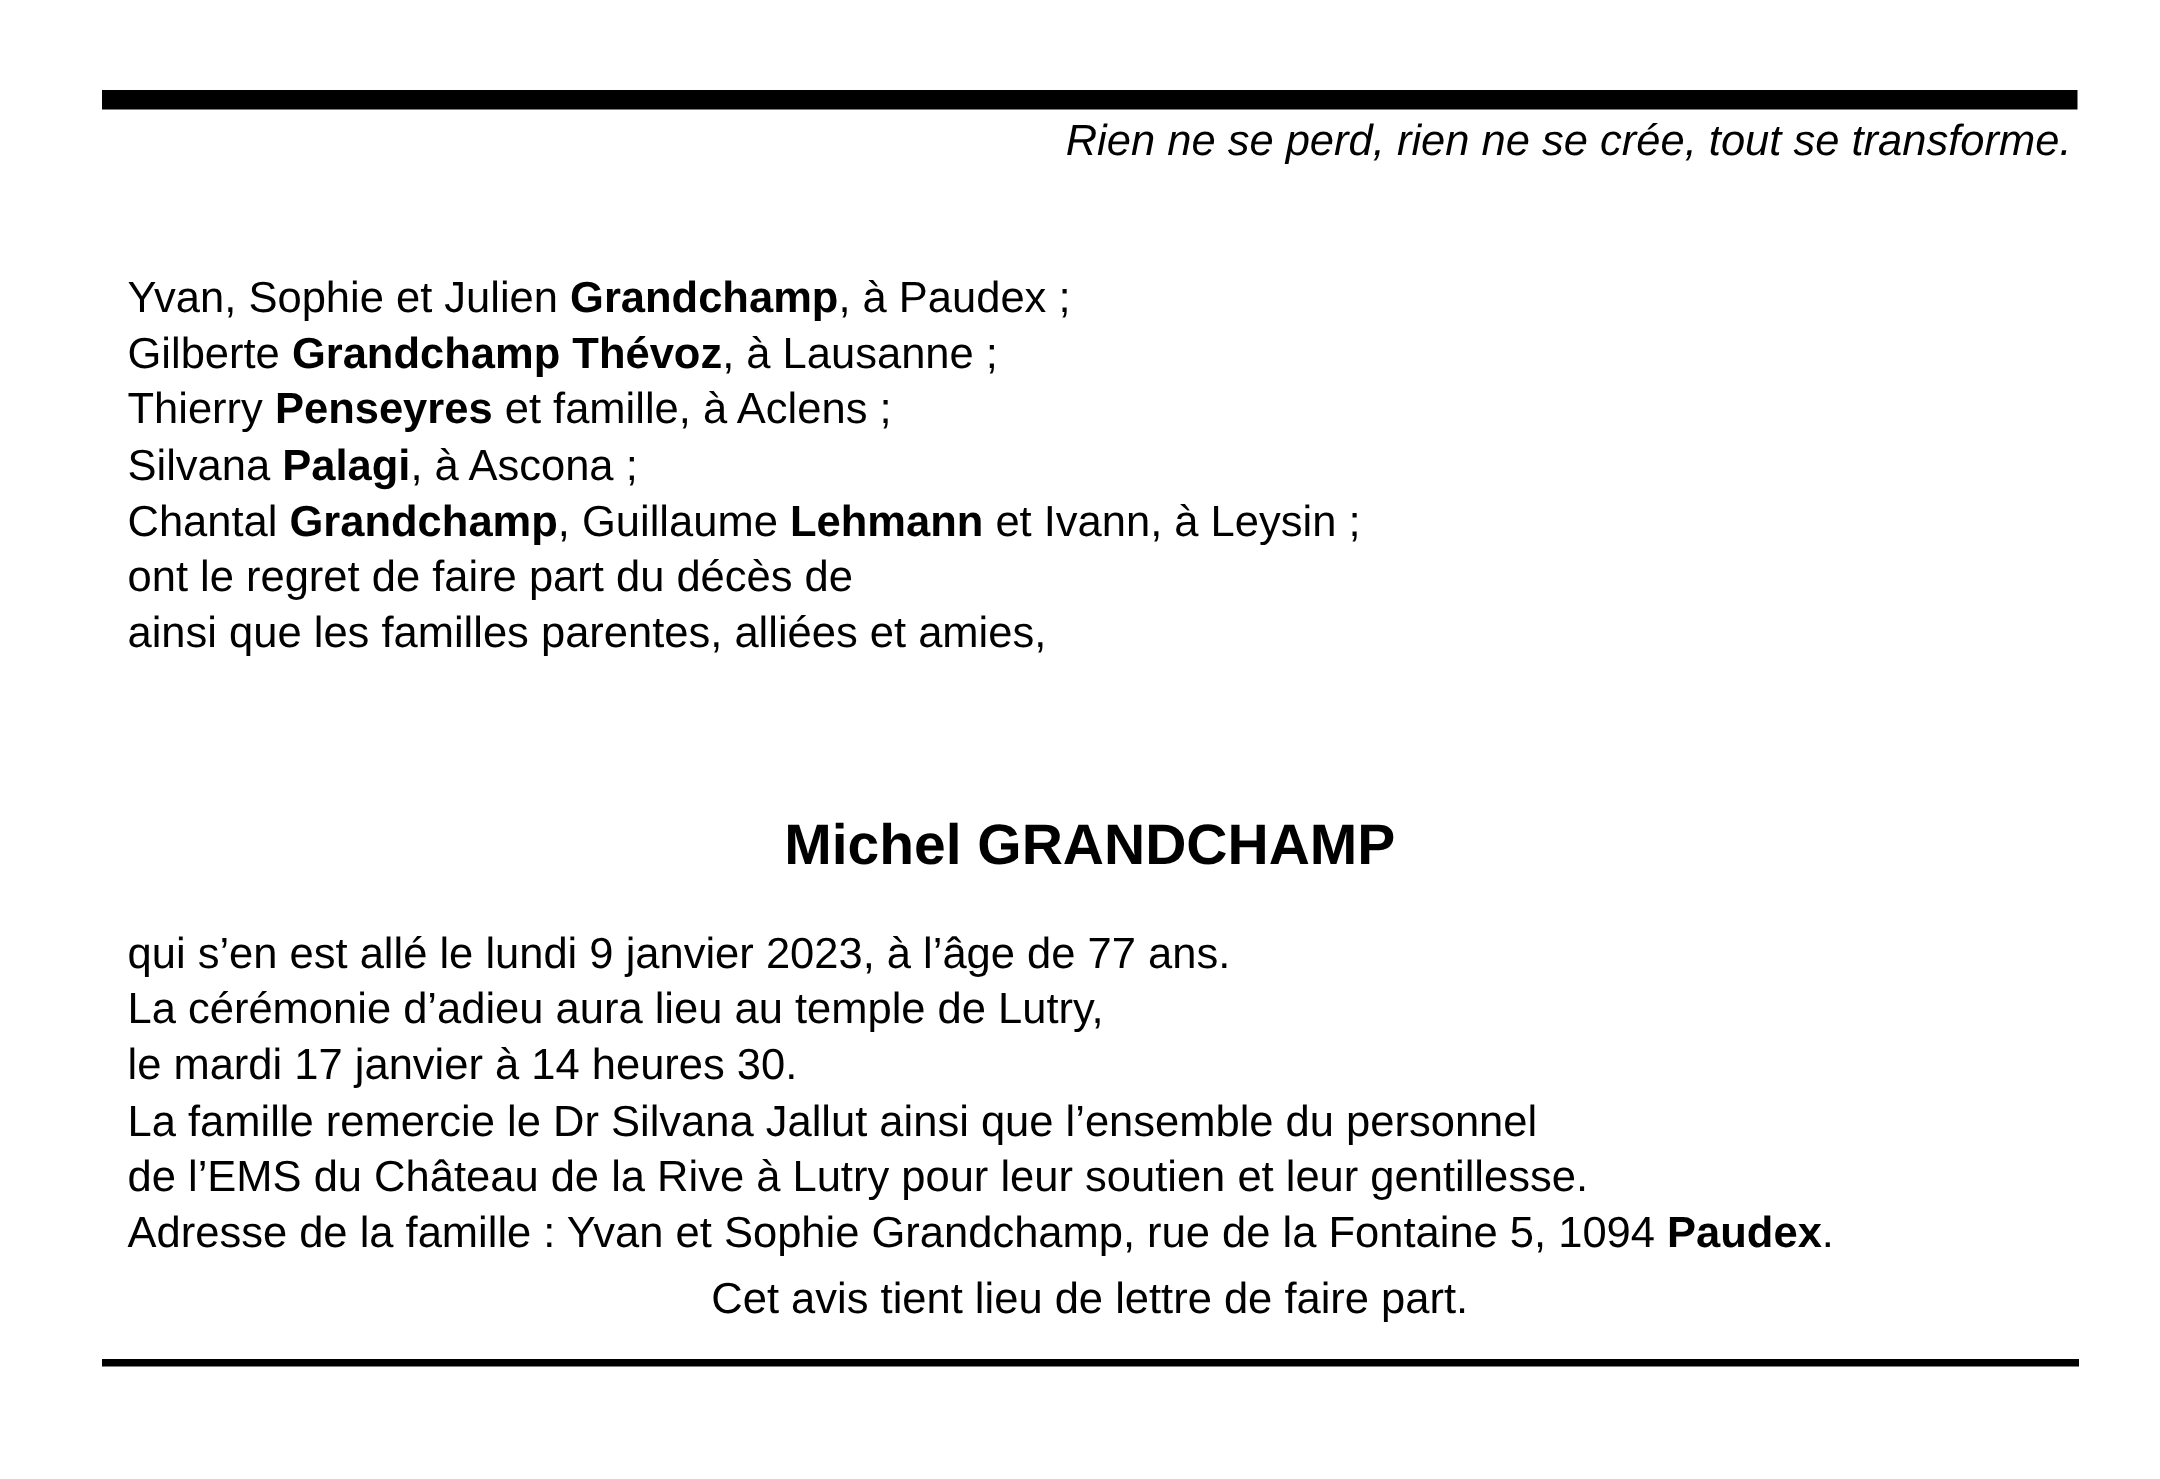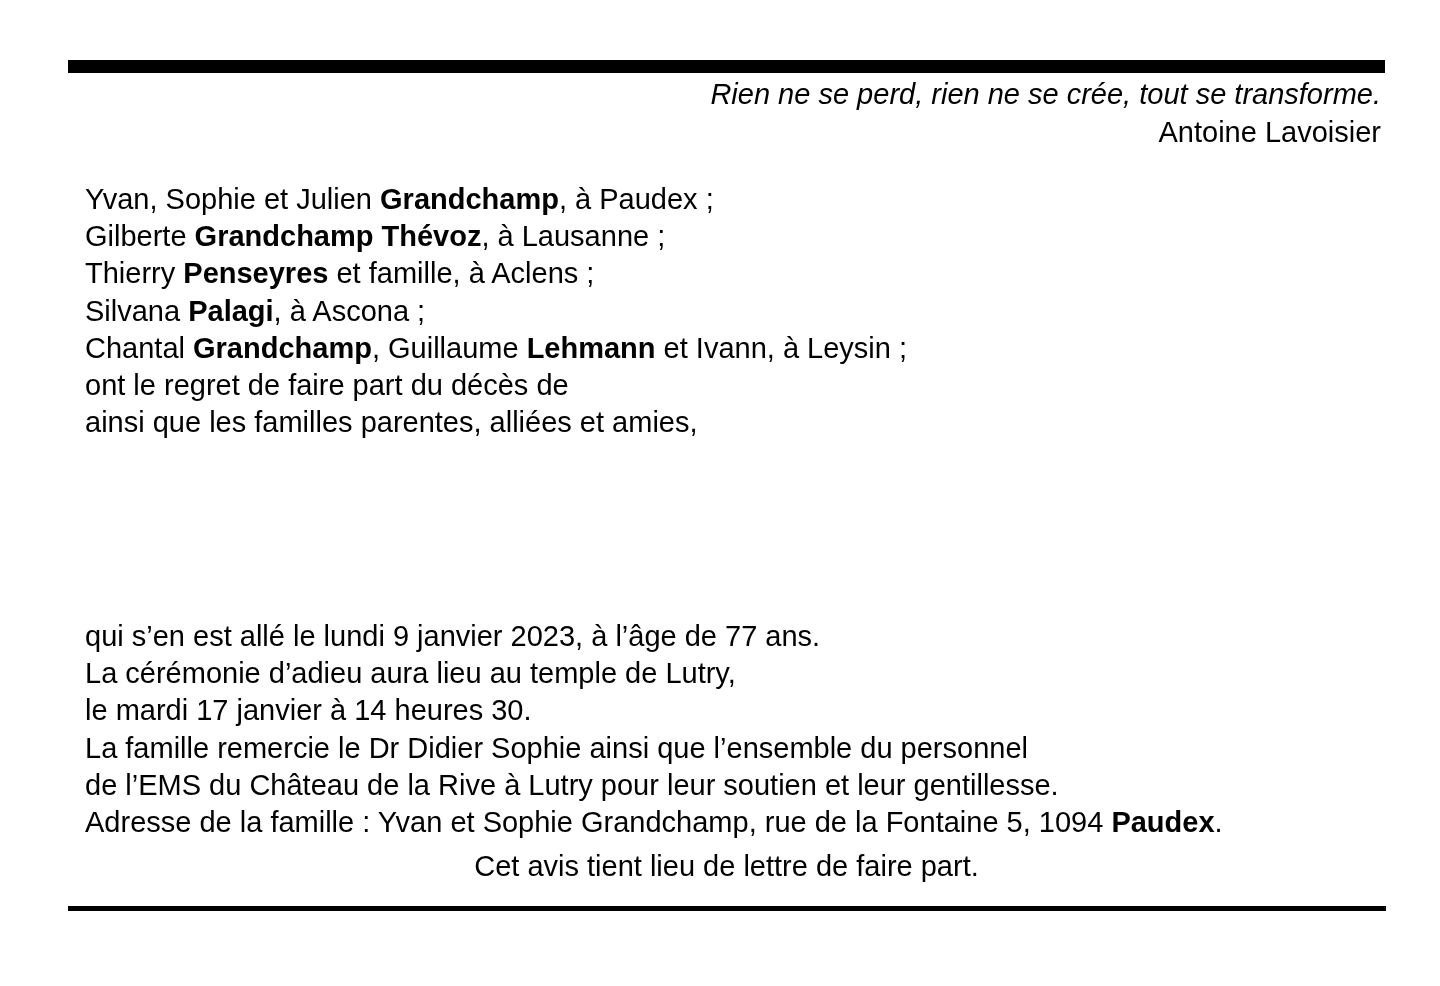--- a/index.html
+++ b/index.html
@@ -82,39 +82,39 @@
 </style>
 </head>
 <body>
 
 <div class="sheet">
 
   <div class="rule top-rule"></div>
 
   <div class="quote-block">
     <div class="quote-text">Rien ne se perd, rien ne se crée, tout se transforme.</div>
-    <div class="quote-attribution">Antoine Lavoisier</div>
   </div>
 
   <div class="body-block family-block">
       <div><span>Yvan, Sophie et Julien </span><span class="bold">Grandchamp</span><span>, à Paudex ;</span></div>
       <div><span>Gilberte </span><span class="bold">Grandchamp Thévoz</span><span>, à Lausanne ;</span></div>
       <div><span>Thierry </span><span class="bold">Penseyres</span><span> et famille, à Aclens ;</span></div>
       <div><span>Silvana </span><span class="bold">Palagi</span><span>, à Ascona ;</span></div>
       <div><span>Chantal </span><span class="bold">Grandchamp</span><span>, Guillaume </span><span class="bold">Lehmann</span><span> et Ivann, à Leysin ;</span></div>
       <div><span>ont le regret de faire part du décès de</span></div>
       <div><span>ainsi que les familles parentes, alliées et amies,</span></div>
     </div>
 
+  <div class="name-heading">Michel GRANDCHAMP</div>
 
   <div class="body-block details-block">
       <div><span>qui s’en est allé le lundi 9 janvier 2023, à l’âge de 77 ans.</span></div>
       <div><span>La cérémonie d’adieu aura lieu au temple de Lutry,</span></div>
       <div><span>le mardi 17 janvier à 14 heures 30.</span></div>
-      <div><span>La famille remercie le Dr Didier Sophie ainsi que l’ensemble du personnel</span></div>
+      <div><span>La famille remercie le Dr Silvana Jallut ainsi que l’ensemble du personnel</span></div>
       <div><span>de l’EMS du Château de la Rive à Lutry pour leur soutien et leur gentillesse.</span></div>
       <div><span>Adresse de la famille : Yvan et Sophie Grandchamp, rue de la Fontaine 5, 1094 </span><span class="bold">Paudex</span><span>.</span></div>
     </div>
 
   <div class="footer-notice">Cet avis tient lieu de lettre de faire part.</div>
 
   <div class="rule bottom-rule"></div>
 
 </div>
 

